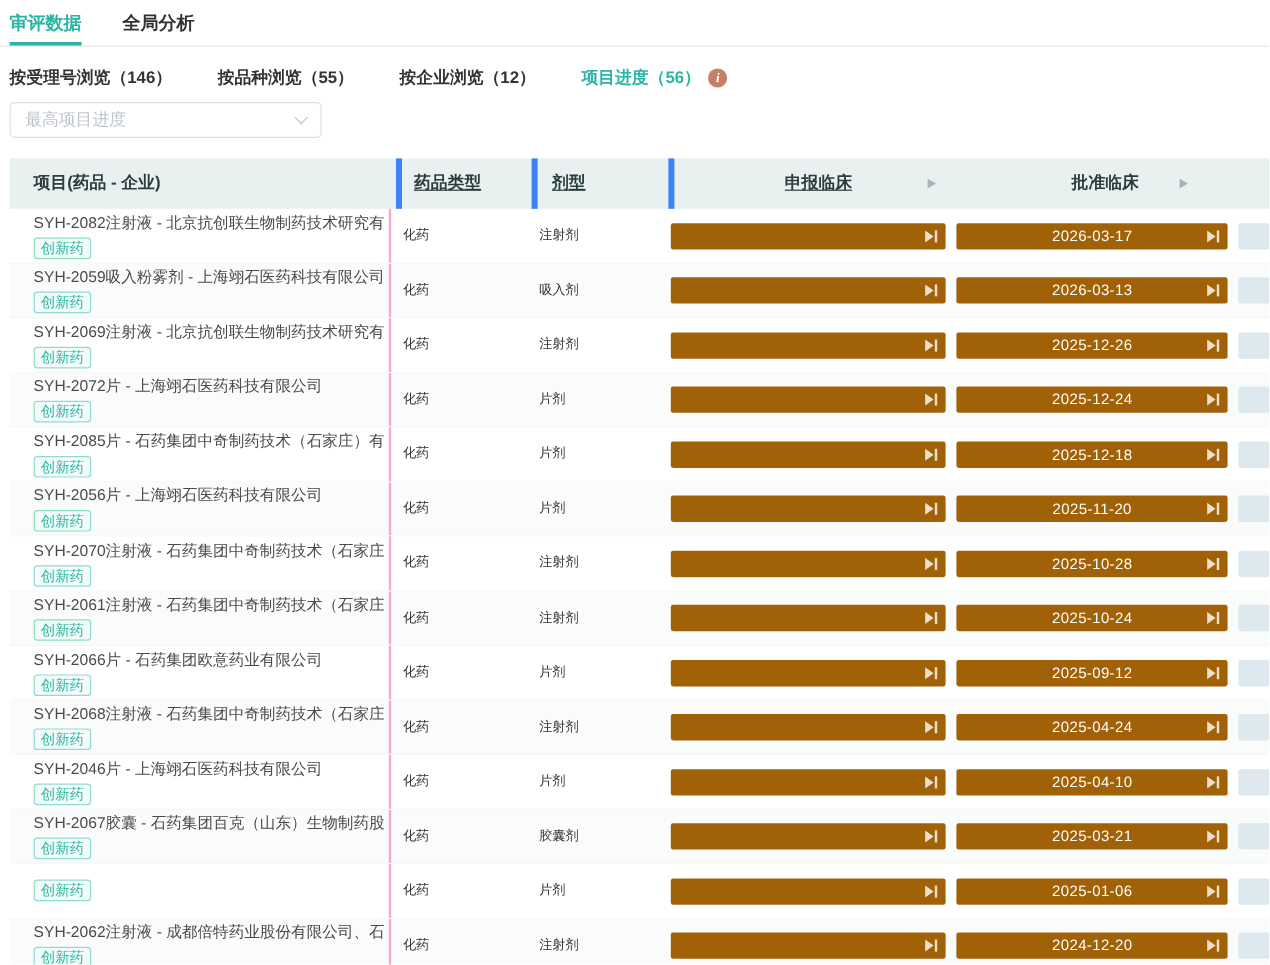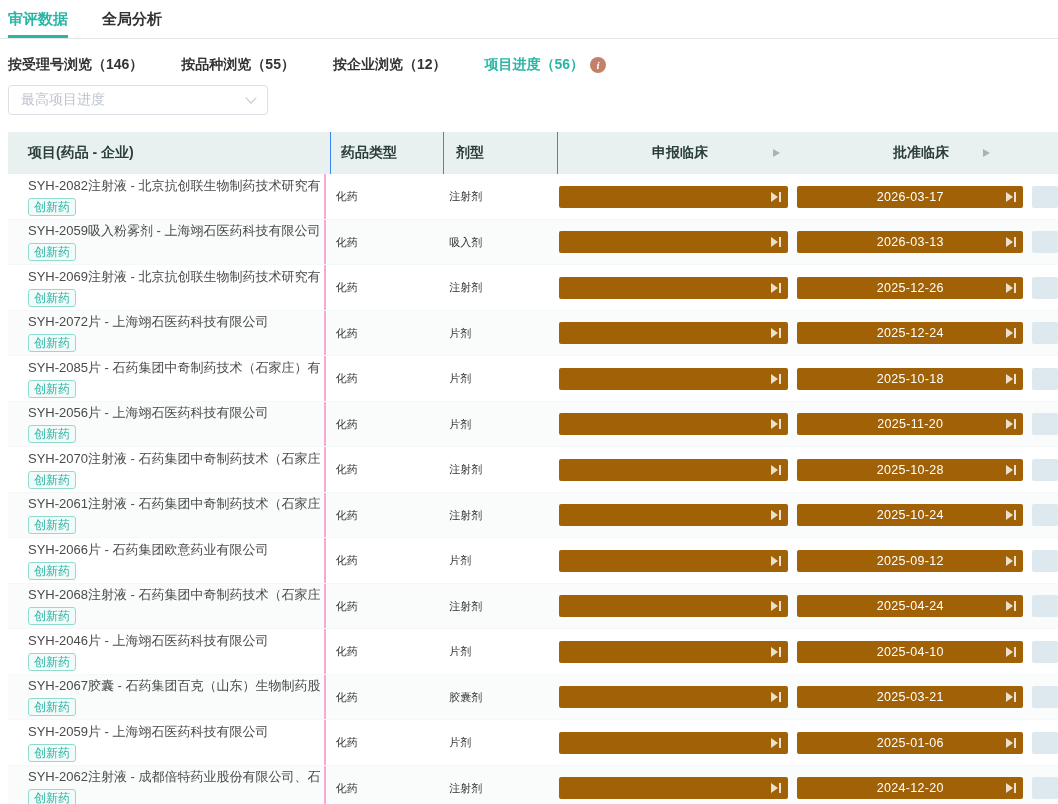--- a/index.html
+++ b/index.html
@@ -25,21 +25,21 @@
   .select{width:260px;height:30px;border:1px solid #dcdfe6;border-radius:4px;display:flex;
     align-items:center;justify-content:space-between;padding:0 12px;box-sizing:border-box;cursor:pointer;}
   .select .ph{font-size:14px;color:#bfc4cc;}
   .chevron-down{width:7px;height:7px;border-right:1.5px solid #c0c4cc;border-bottom:1.5px solid #c0c4cc;
     transform:rotate(45deg);margin-top:-4px;}
 
   
   .table{margin:17px 0 0 8px;width:1050px;}
   .thead{display:flex;height:42px;background:#e8f1f0;font-size:14px;font-weight:bold;color:#2c3e3c;}
   .th{box-sizing:border-box;height:42px;display:flex;align-items:center;position:relative;}
-  .th-div{border-left:1px solid #3b82f6;}
+  .th-div{border-left:5px solid #3b82f6;text-decoration:underline;}
   .c-project{width:322px;padding-left:20px;}
   .c-type{width:113px;padding-left:10px;}
   .c-form{width:114px;padding-left:12px;}
   .c-stage1{width:245px;}
   .c-stage2{width:238px;}
   .c-next{flex:1;}
   .th.c-stage1,.th.c-stage2{justify-content:center;}
   .th-arrow{position:absolute;width:0;height:0;border-left:7px solid #a4b6b3;
     border-top:4.5px solid transparent;border-bottom:4.5px solid transparent;cursor:pointer;}
   .arrow-s1{right:22px;}
@@ -235,21 +235,21 @@
     <div class="td c-stage1">
       <div class="bar">
         <span class="bar-icon">
                 <span class="play-tri"></span>
                 <span class="play-stick"></span>
               </span>
       </div>
     </div>
     <div class="td c-stage2">
       <div class="bar">
-        <span class="bar-label">2025-10-18</span>
+        <span class="bar-label">2025-12-18</span>
         <span class="bar-icon">
                 <span class="play-tri"></span>
                 <span class="play-stick"></span>
               </span>
       </div>
     </div>
     <div class="td c-next">
       <div class="bar-partial"></div>
     </div>
   </div>
@@ -452,21 +452,20 @@
               </span>
       </div>
     </div>
     <div class="td c-next">
       <div class="bar-partial"></div>
     </div>
   </div>
 
   <div class="tr">
     <div class="td c-project">
-      <div class="proj-name">SYH-2059片 - 上海翊石医药科技有限公司</div>
       <span class="badge">创新药</span>
     </div>
     <div class="td c-type">化药</div>
     <div class="td c-form">片剂</div>
     <div class="td c-stage1">
       <div class="bar">
         <span class="bar-icon">
                 <span class="play-tri"></span>
                 <span class="play-stick"></span>
               </span>

